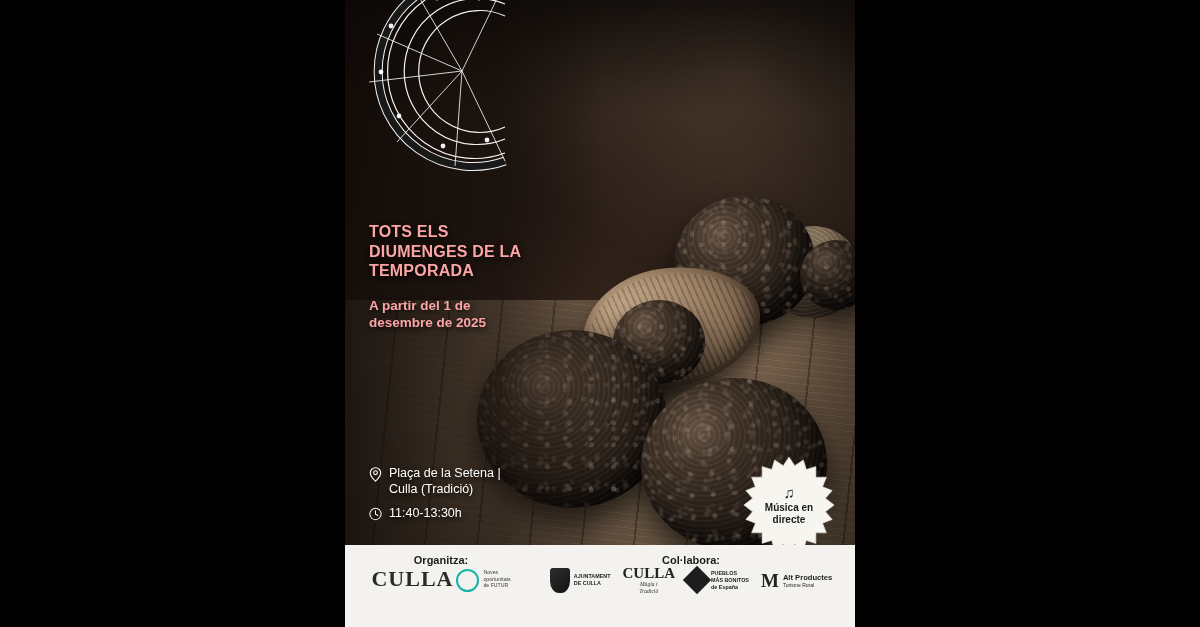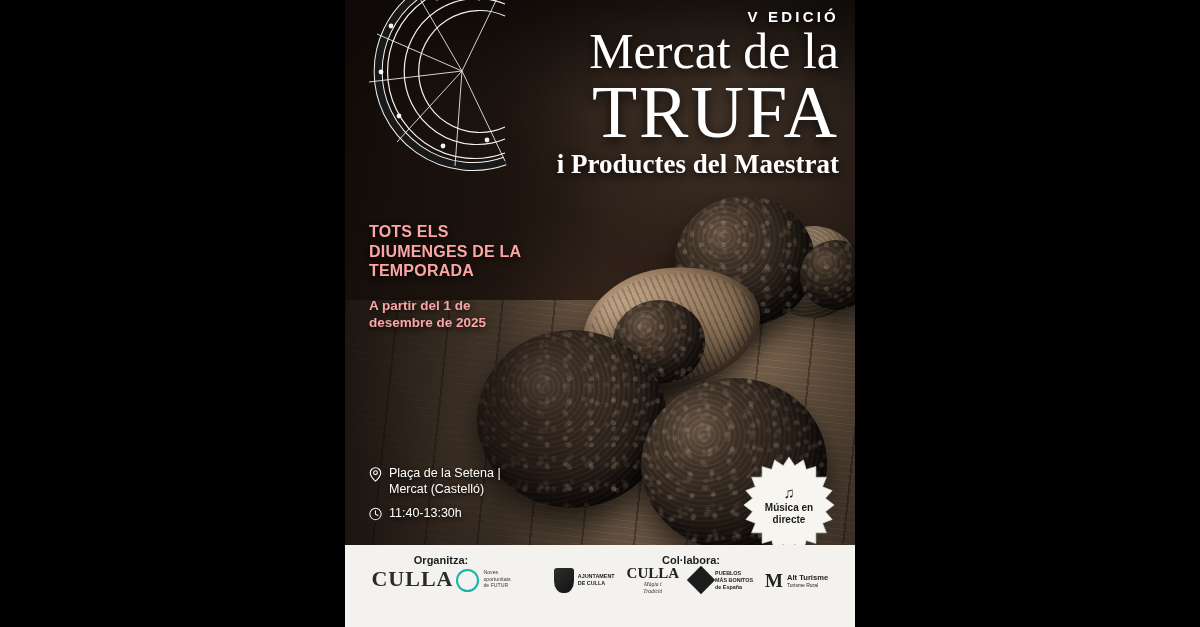--- a/index.html
+++ b/index.html
@@ -459,45 +459,39 @@
         <circle cx="36" cy="62" r="2.4"></circle>
         <circle cx="26" cy="108" r="2.4"></circle>
         <circle cx="44" cy="152" r="2.4"></circle>
         <circle cx="82" cy="34" r="2.4"></circle>
         <circle cx="124" cy="34" r="2.4"></circle>
         <circle cx="88" cy="182" r="2.4"></circle>
         <circle cx="132" cy="176" r="2.4"></circle>
       </g>
     </svg>
 
-    <div class="headline">
-      <p class="edition">V EDICIÓ</p>
-      <p class="mercat">Mercat de la</p>
-      <p class="trufa">TRUFA</p>
-      <p class="sub">i Productes del Maestrat</p>
-    </div>
 
     <div class="info">
       <p class="big" style="white-space: pre-line;">TOTS ELS
 DIUMENGES DE LA
 TEMPORADA</p>
       <p class="from" style="white-space: pre-line;">A partir del 1 de
 desembre de 2025</p>
     </div>
 
     <div class="venue">
       <div class="vrow">
         <span class="glyph">
           <svg width="13" height="15" viewBox="0 0 13 15">
             <path d="M6.5,0.8 C3.6,0.8 1.3,3.0 1.3,5.8 C1.3,9.6 6.5,14.2 6.5,14.2 C6.5,14.2 11.7,9.6 11.7,5.8 C11.7,3.0 9.4,0.8 6.5,0.8 Z" fill="none" stroke="#ffffff" stroke-width="1.1"></path>
             <circle cx="6.5" cy="5.7" r="1.9" fill="none" stroke="#ffffff" stroke-width="1.1"></circle>
           </svg>
         </span>
         <span class="vtext">Plaça de la Setena |
-Mercat (Castelló)</span>
+Culla (Tradició)</span>
       </div>
       <div class="vrow">
         <span class="glyph">
           <svg width="13" height="14" viewBox="0 0 14 14">
             <circle cx="7" cy="7" r="6.1" fill="none" stroke="#ffffff" stroke-width="1.1"></circle>
             <path d="M7,3.4 L7,7.2 L9.6,8.6" fill="none" stroke="#ffffff" stroke-width="1.1" stroke-linecap="round"></path>
           </svg>
         </span>
         <span class="vtext">11:40-13:30h</span>
       </div>
@@ -550,21 +544,21 @@
           <div class="logo-item">
             <span class="diamond"></span>
             <span class="mini-cap">PUEBLOS
 MÁS BONITOS
 de España</span>
           </div>
 
           <div class="logo-item">
             <span class="alt-m">M</span>
             <span style="display:flex;flex-direction:column;align-items:flex-start;">
-              <span class="alt-txt">Alt Turisme</span>
+              <span class="alt-txt">Alt Productes</span>
               <span class="alt-txt alt-sub">Turisme Rural</span>
             </span>
           </div>
 
         </div>
       </div>
 
     </div>
 
   </div>

